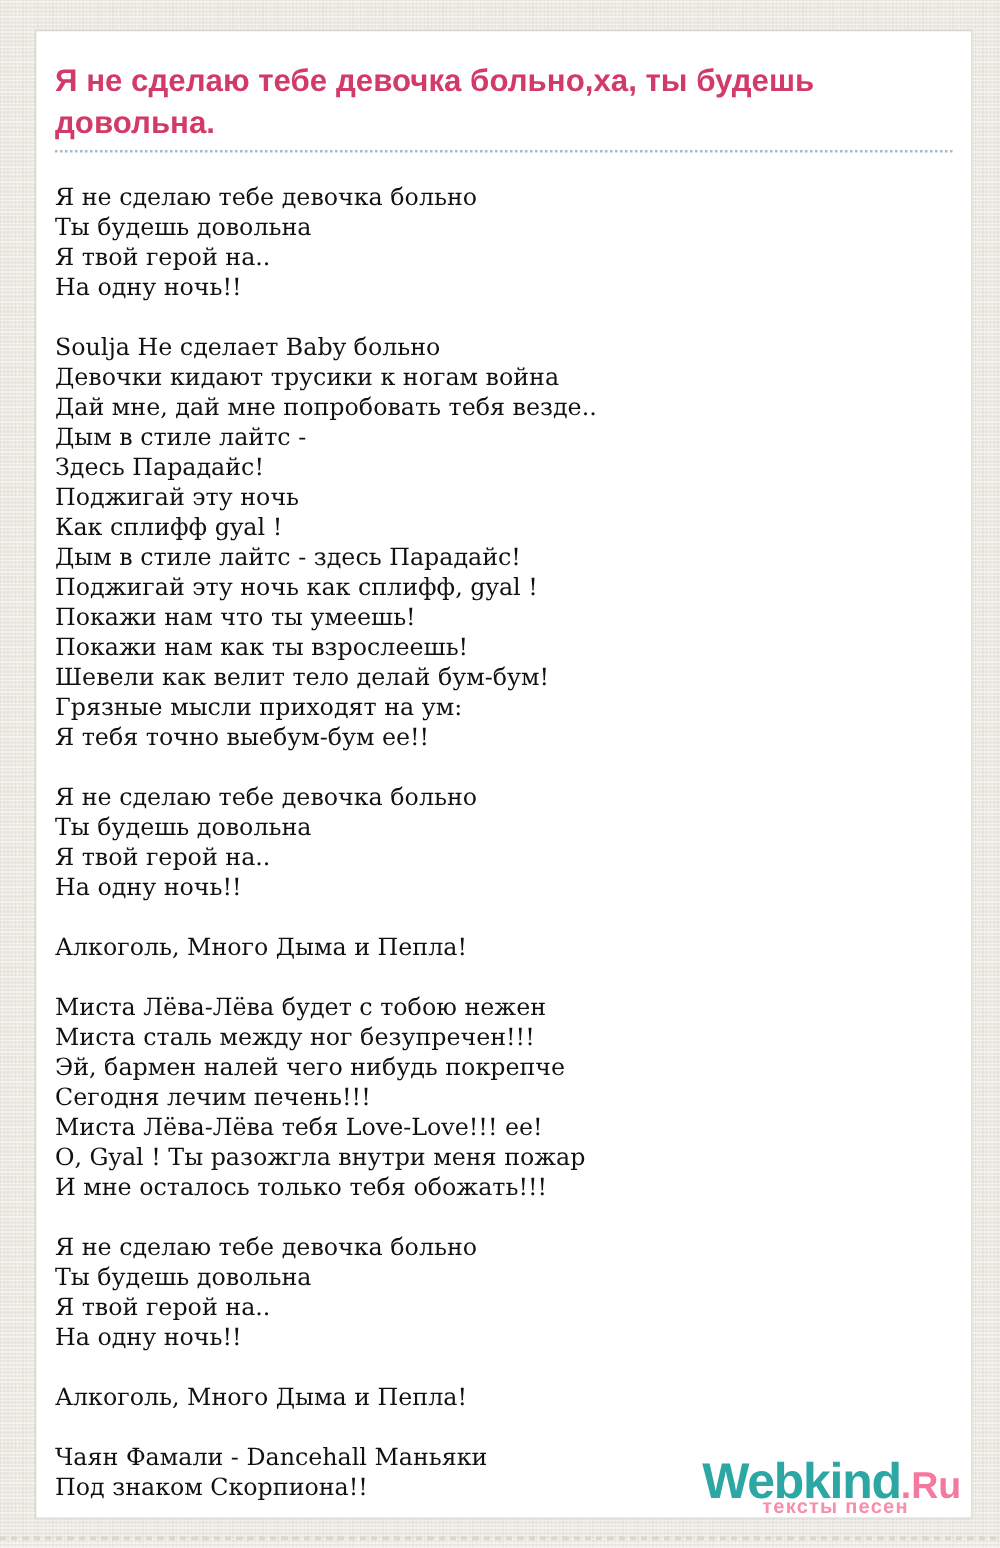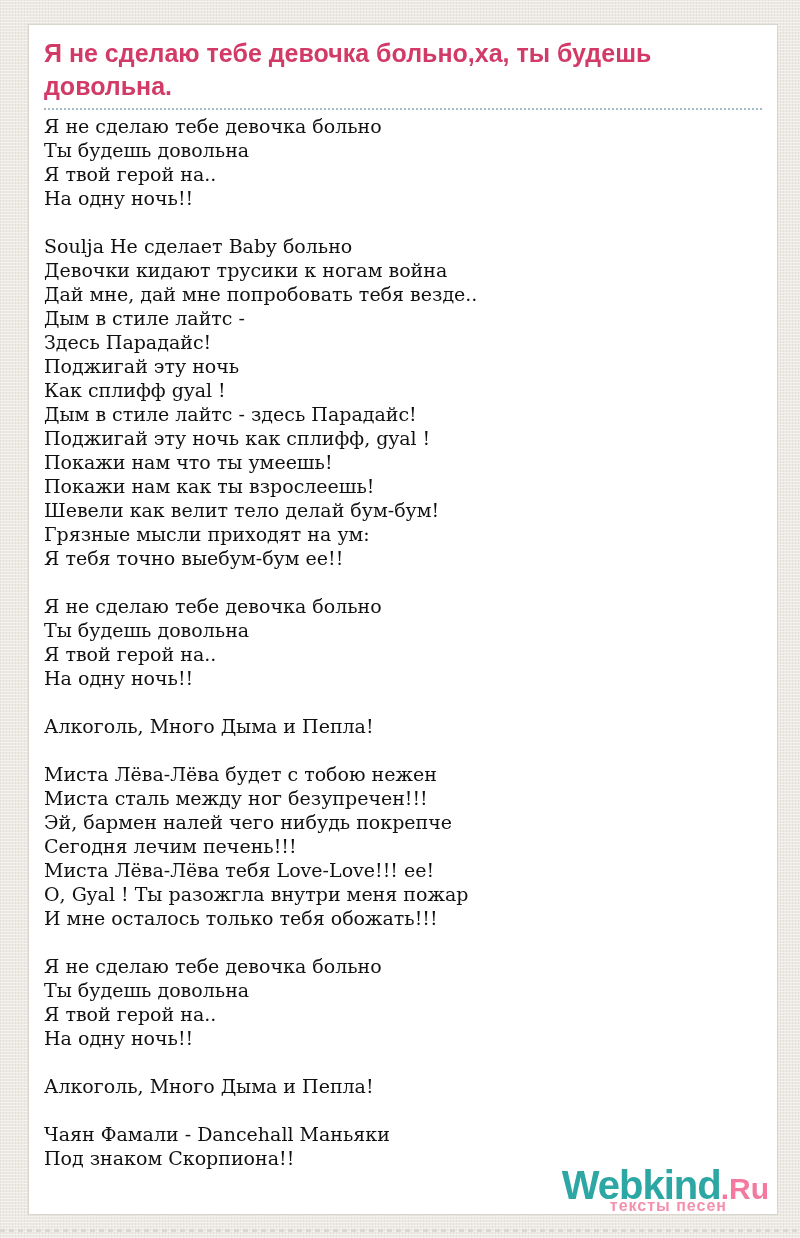--- a/index.html
+++ b/index.html
@@ -21,21 +21,21 @@
   .card {
     position: absolute;
     left: 28px;
     top: 24px;
     width: 750px;
     height: 1191px;
     box-sizing: border-box;
     background: #ffffff;
     border: 1px solid #d9d6cf;
     box-shadow: 0 0 2px rgba(0,0,0,0.05);
-    padding: 0 15px;
+    padding: 12px 15px;
   }
 
   .page-title {
     margin: 12px 0 0 0;
     font-size: 25px;
     line-height: 33px;
     font-weight: bold;
     color: #d23a67;
     letter-spacing: 0;
   }
@@ -52,21 +52,21 @@
     cursor: pointer;
   }
 
   .dotted-divider {
     margin-top: 5px;
     height: 0;
     border-bottom: 2px dotted #a3bac7;
   }
 
   .lyrics-text {
-    margin-top: 4px;
+    margin-top: 24px;
     font-family: "DejaVu Serif", serif;
     font-size: 19px;
     line-height: 24px;
     color: #111111;
     white-space: pre-line;
   }
 
   .logo {
     position: absolute;
     right: 8px;

